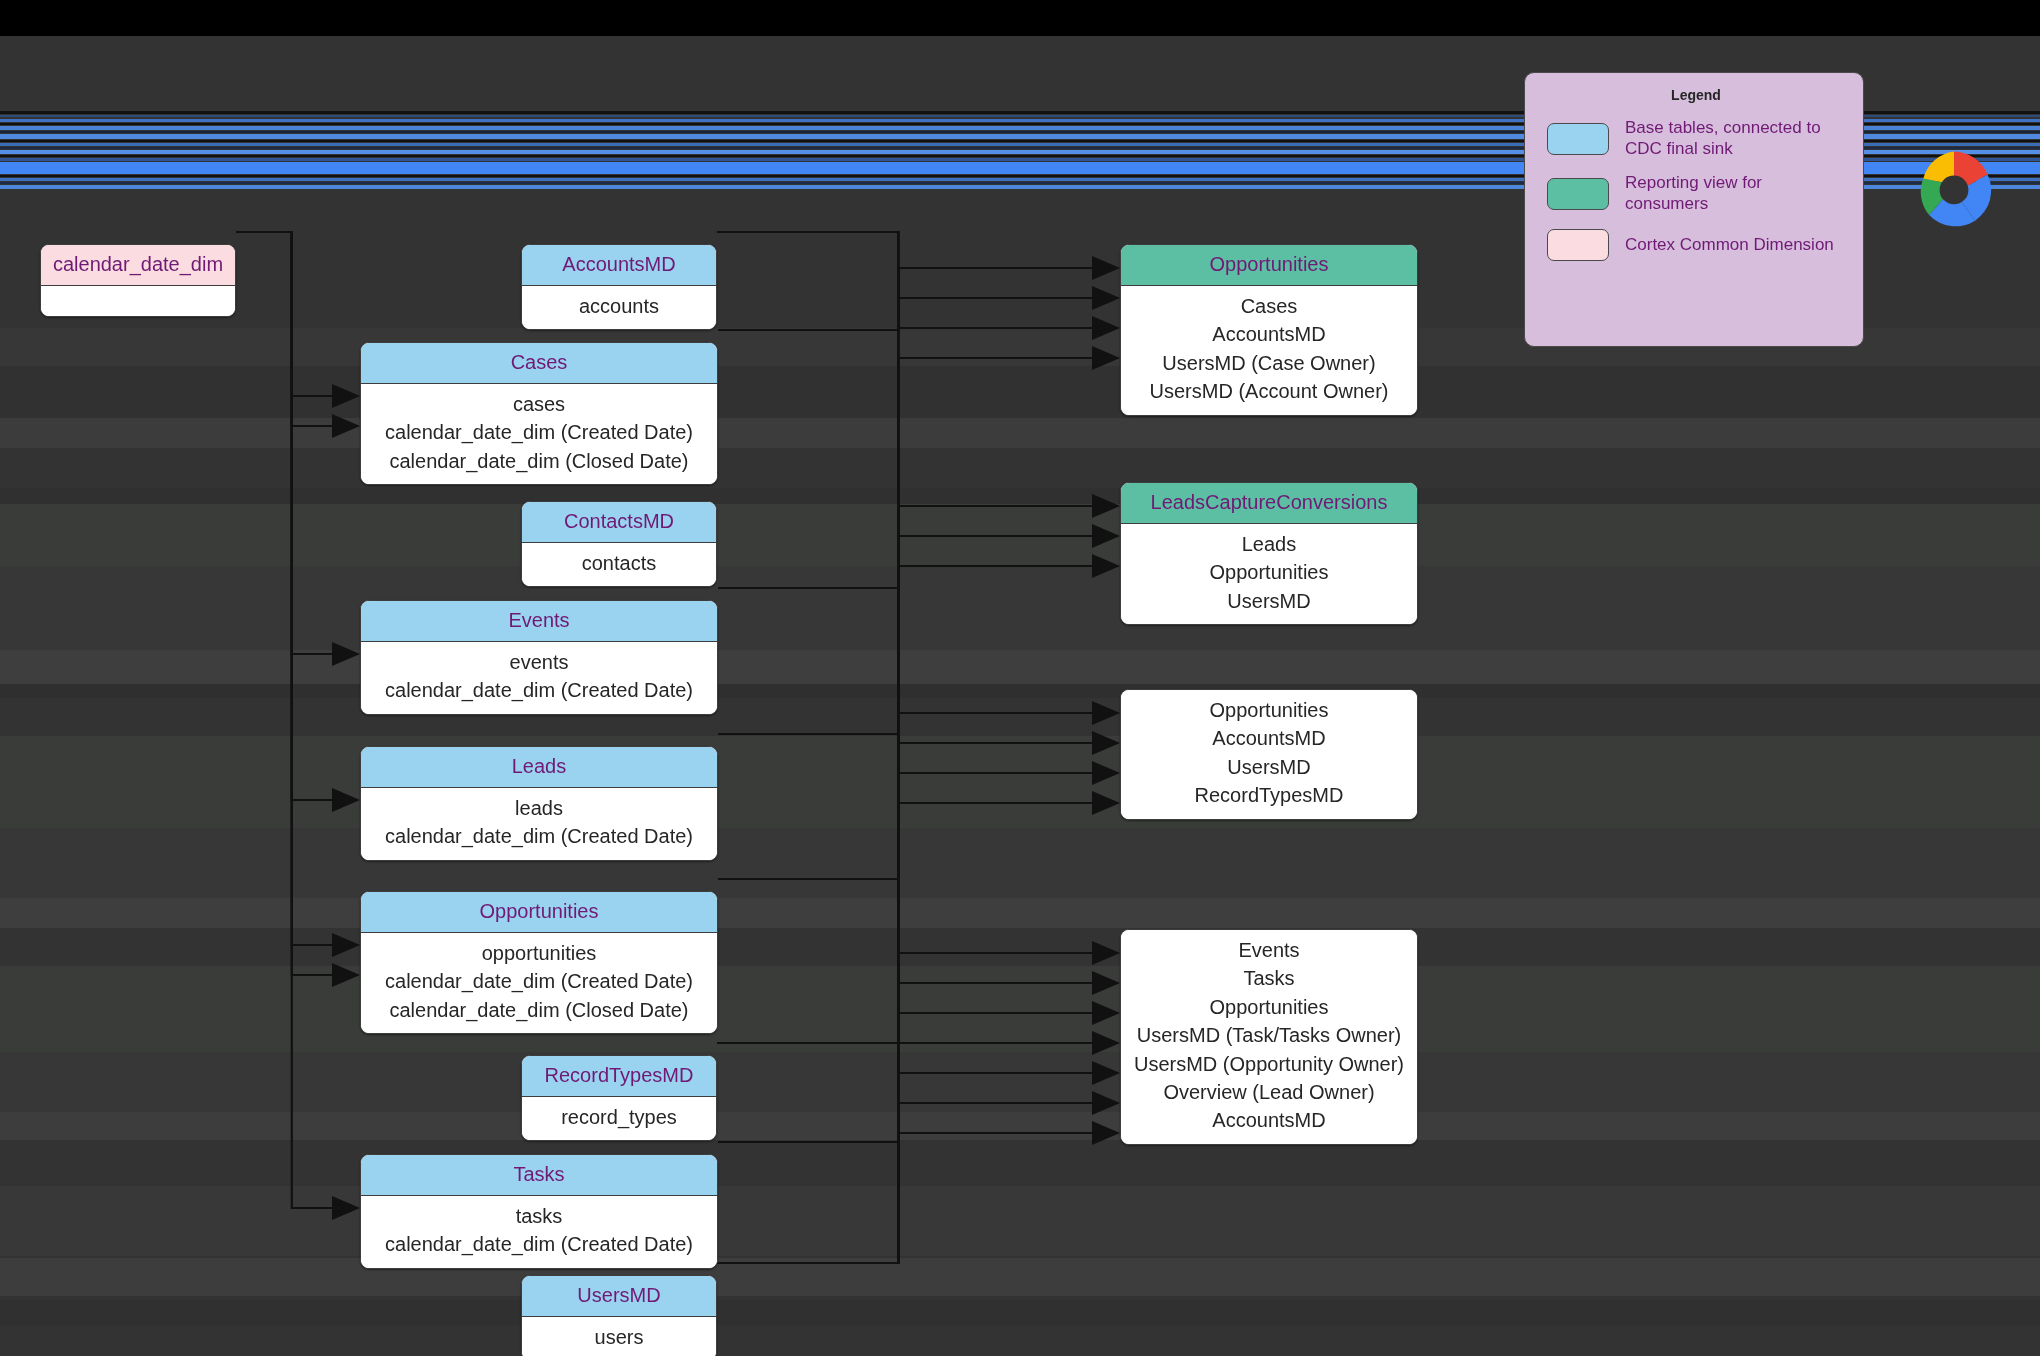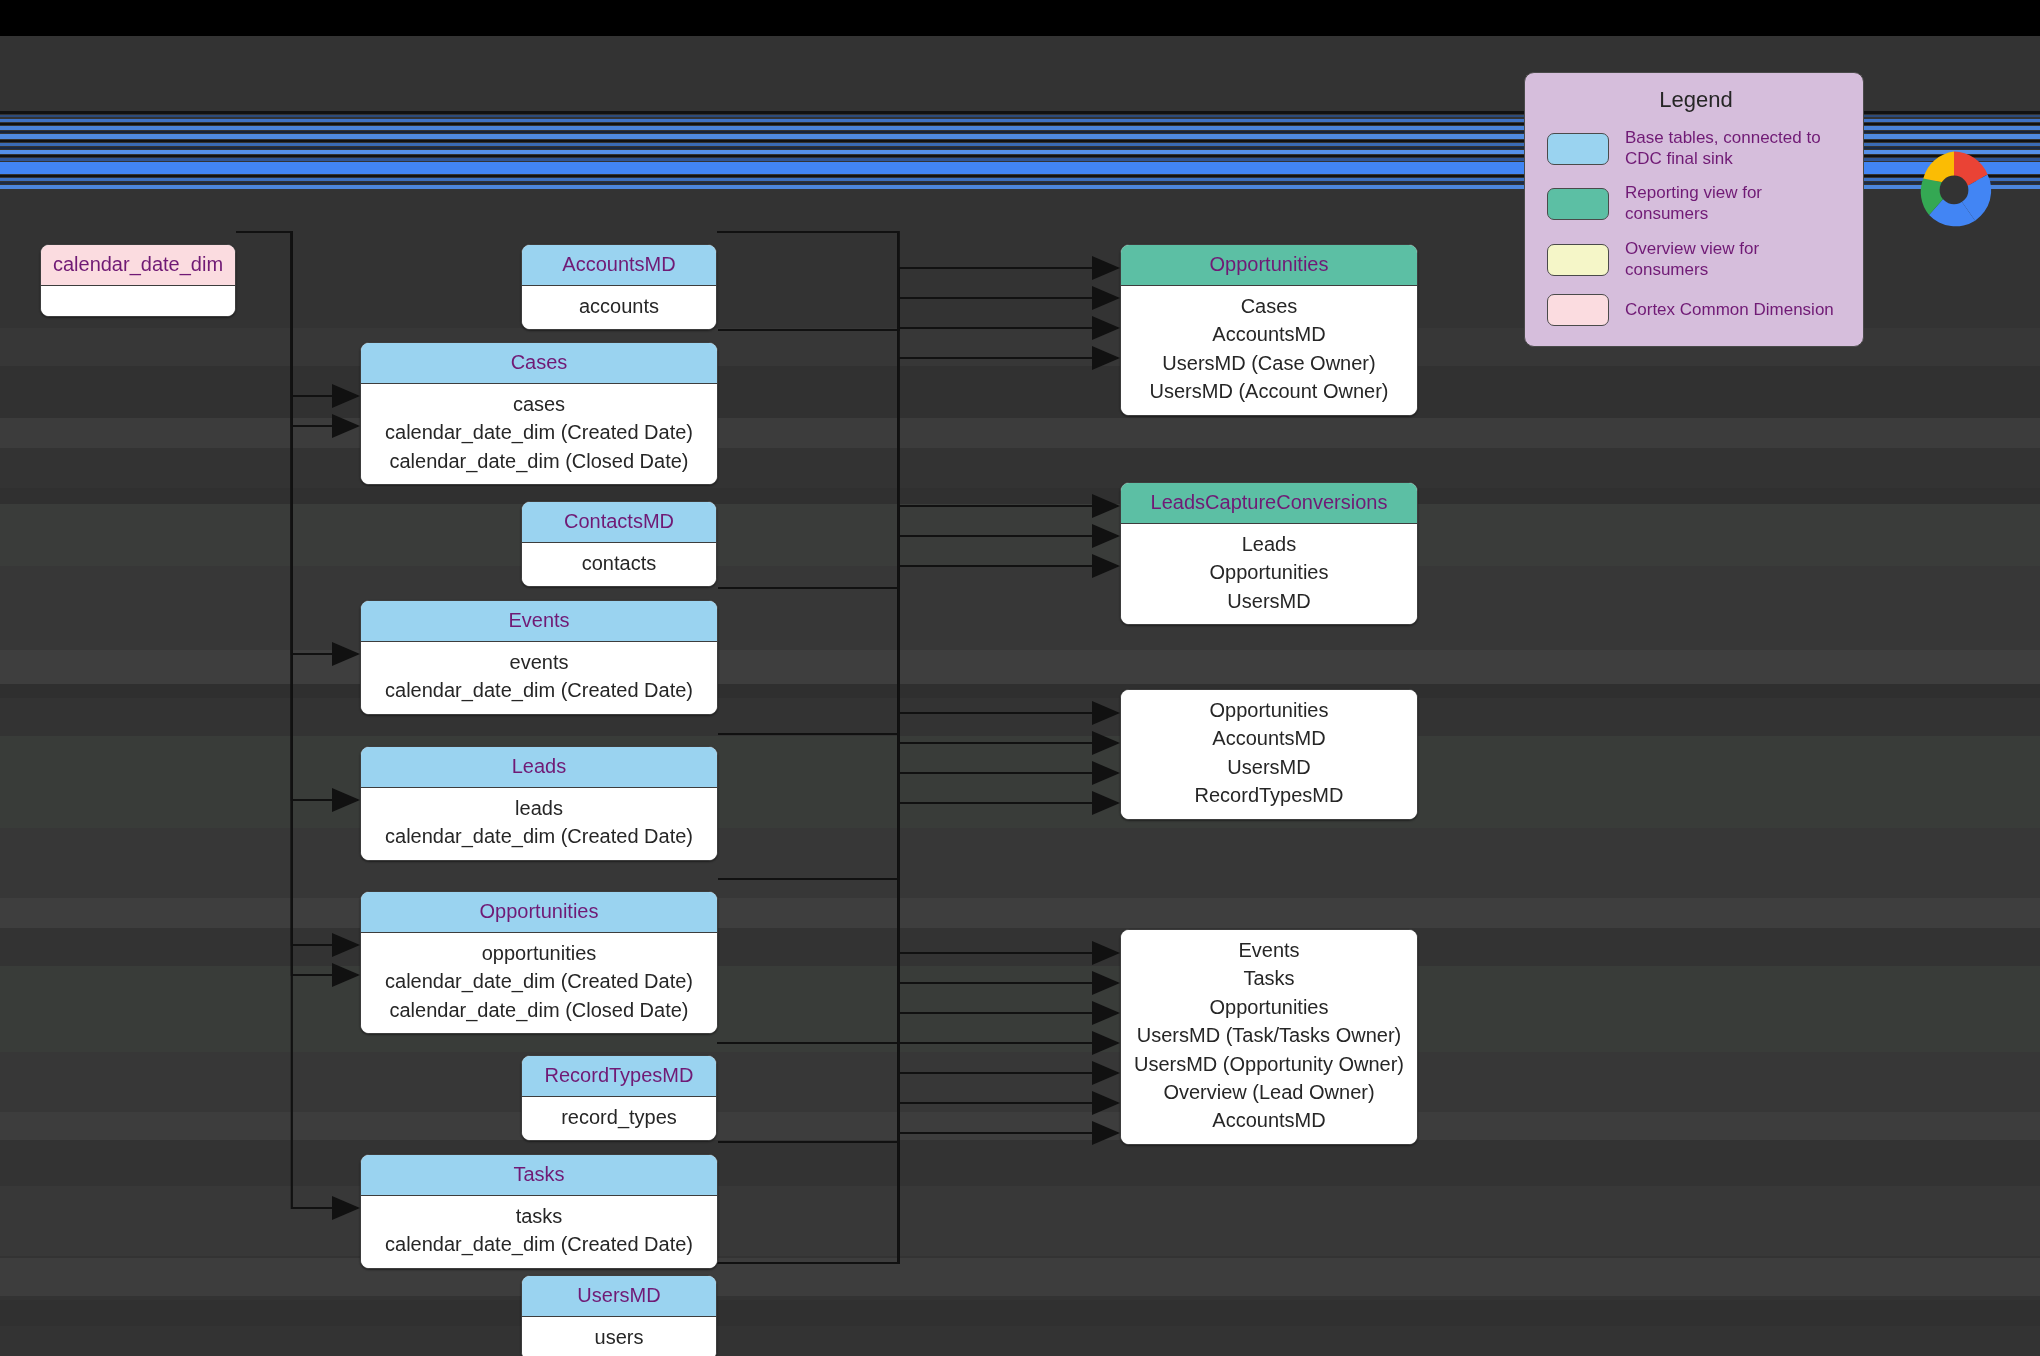--- a/index.html
+++ b/index.html
@@ -70,21 +70,21 @@
   #legend {
     position: absolute;
     left: 1524px; top: 36px;
     width: 340px; height: 275px;
     background: #d6bedc;
     border: 1.5px solid #4a4a4a;
     border-radius: 10px;
     padding: 14px 18px 10px 22px;
   }
   #legend .ltitle {
-    font-size: 22px; font-weight: normal; color: #262626;
+    font-size: 14px; font-weight: bold; color: #262626;
     text-align: center; margin-bottom: 15px;
   }
   .lrow { display: flex; align-items: center; margin-bottom: 14px; }
   .lsw {
     width: 62px; height: 32px; flex: 0 0 62px;
     border: 1.5px solid #4a4a4a; border-radius: 7px; margin-right: 16px;
   }
   .ltxt { font-size: 17px; color: #701a75; line-height: 1.22; }
 
   
@@ -283,24 +283,20 @@
       <div id="legend-rows">
           <div class="lrow">
             <div class="lsw" style="background: rgb(154, 211, 240);"></div>
             <div class="ltxt">Base tables, connected to CDC final sink</div>
           </div>
           <div class="lrow">
             <div class="lsw" style="background: rgb(92, 191, 164);"></div>
             <div class="ltxt">Reporting view for consumers</div>
           </div>
           <div class="lrow">
-            <div class="lsw" style="background: rgb(245, 246, 200);"></div>
-            <div class="ltxt">Overview view for consumers</div>
-          </div>
-          <div class="lrow">
             <div class="lsw" style="background: rgb(251, 220, 224);"></div>
             <div class="ltxt">Cortex Common Dimension</div>
           </div>
         </div>
     </div>
 
     <svg id="gclogo" viewBox="0 0 100 100">
       <path d="M50 12 A38 38 0 0 1 85 36 L64 48 A16 16 0 0 0 50 40 Z" fill="#ea4335"></path>
       <path d="M85 36 A38 38 0 0 1 72 84 L58 64 A16 16 0 0 0 64 48 Z" fill="#4285f4"></path>
       <path d="M72 84 A38 38 0 0 1 24 78 L40 60 A16 16 0 0 0 58 64 Z" fill="#4285f4"></path>

